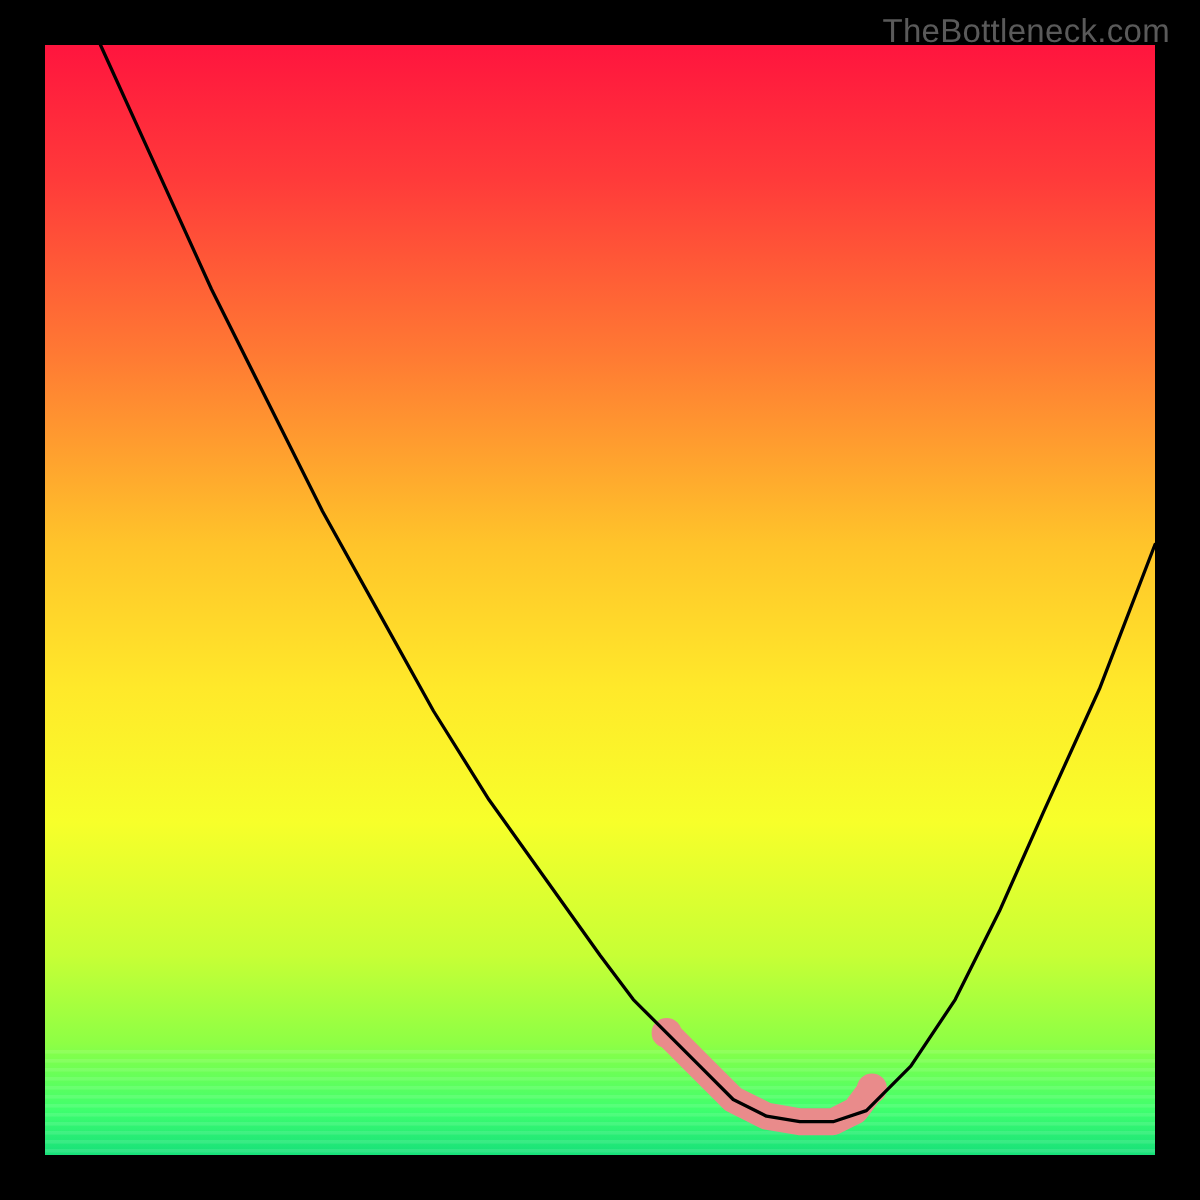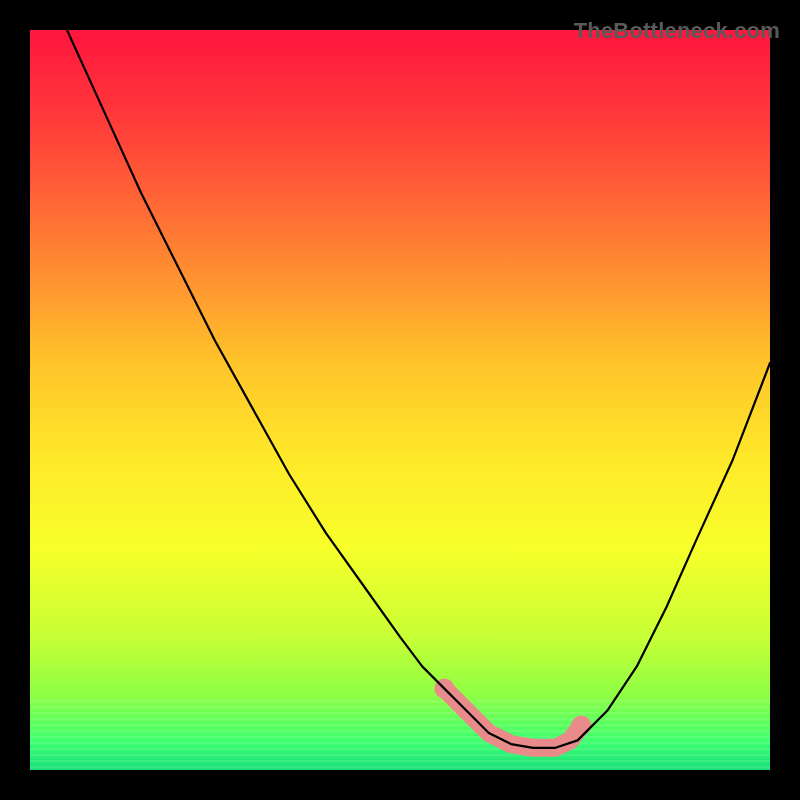--- a/index.html
+++ b/index.html
@@ -14,25 +14,25 @@
   .frame {
     position: absolute;
     top: 0;
     left: 0;
     width: 800px;
     height: 800px;
     background: #000;
   }
   .watermark {
     position: absolute;
-    top: 18px;
+    top: 8px;
     right: 20px;
     color: #5a5a5a;
     font-size: 22px;
-    font-weight: 700;
+    font-weight: 400;
     letter-spacing: 0.2px;
     z-index: 10;
     user-select: none;
   }
   svg {
     position: absolute;
     top: 0;
     left: 0;
   }
 </style>

